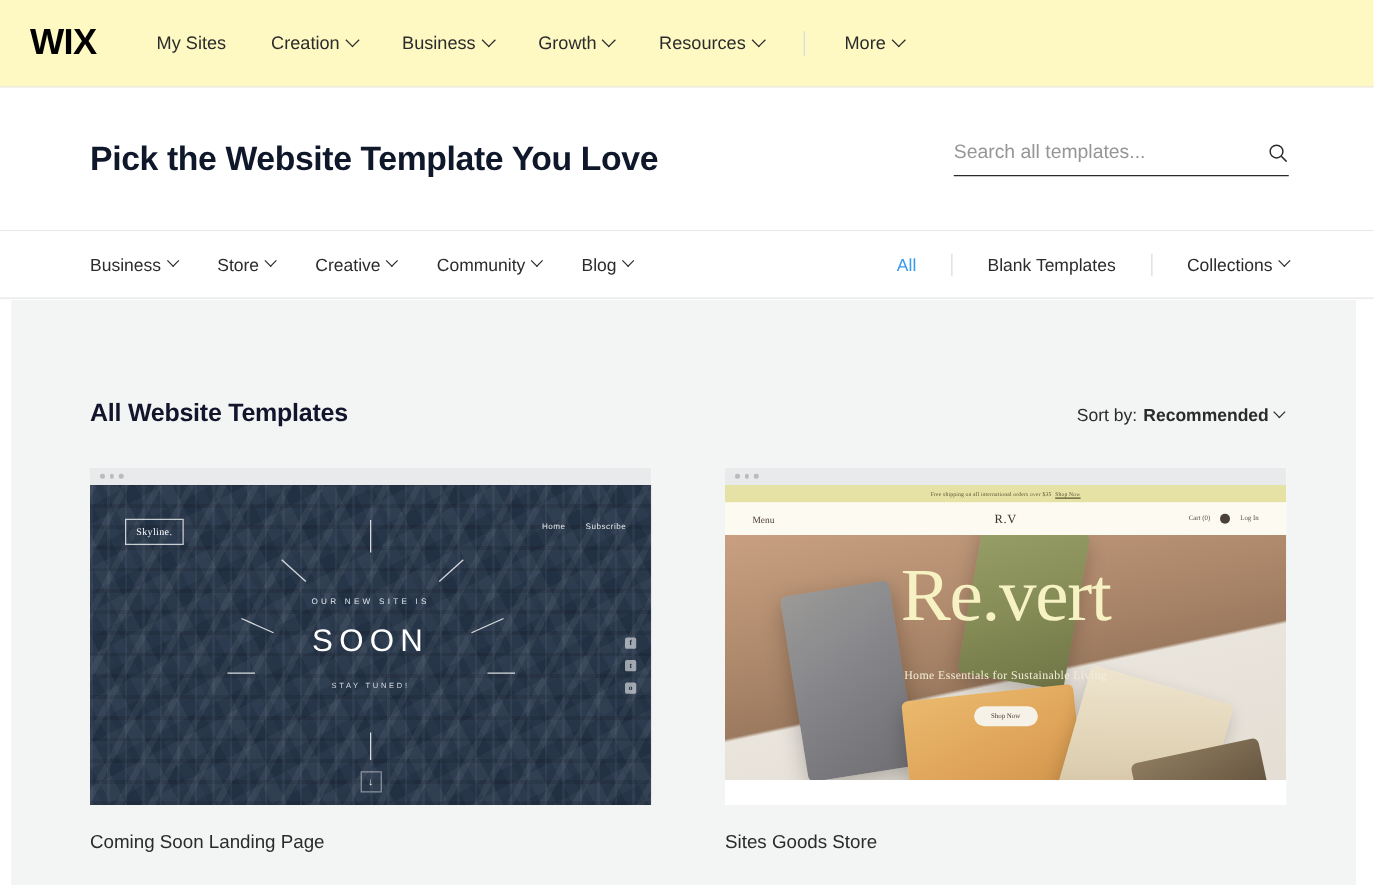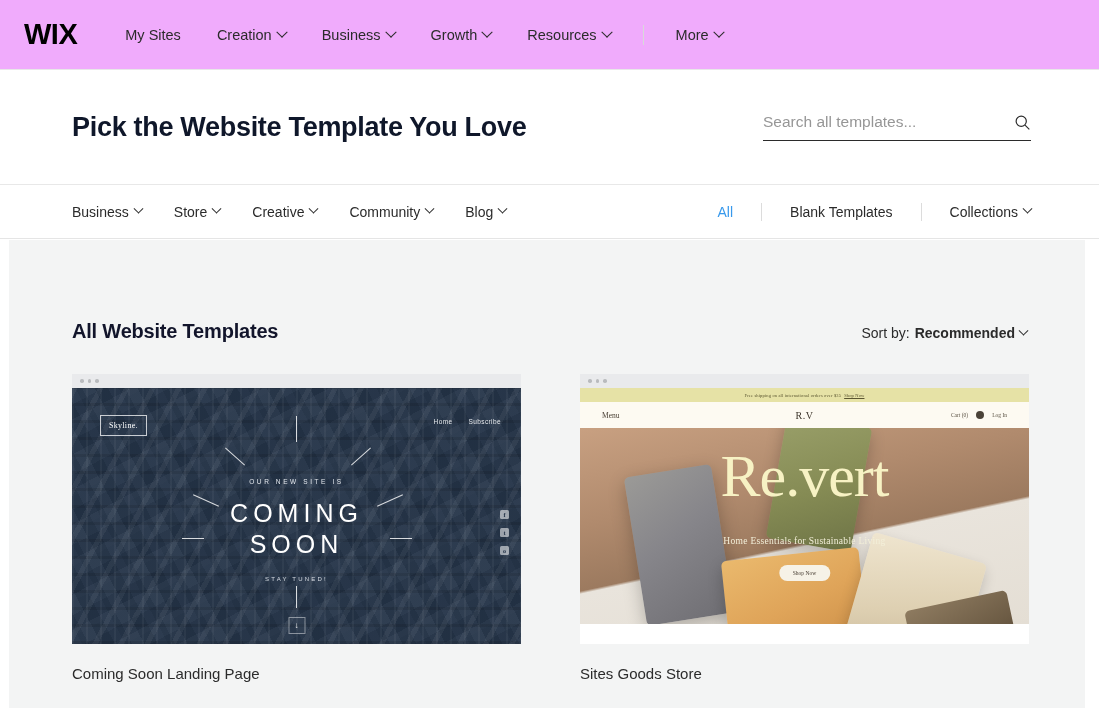--- a/index.html
+++ b/index.html
@@ -7,21 +7,21 @@
     width: 1099px; height: 708px;
     font-family: "Liberation Sans", sans-serif;
     background: #ffffff;
     overflow: hidden;
   }
   body { position: relative; }
 
   
   .topnav {
     height: 70px; width: 1099px;
-    background: #f0abfc;
+    background: #fef9c3;
     border-bottom: 1px solid #e8e8e8;
     display: flex; align-items: center;
     padding-left: 24px;
     position: relative;
   }
   .wix-logo {
     font-size: 29px; font-weight: 700; letter-spacing: -0.5px;
     color: #000; font-family: "Liberation Sans", sans-serif;
     margin-right: 48px; line-height: 1;
   }
@@ -387,21 +387,20 @@
             <i style="left:276px; top:68px; width:26px; transform:rotate(-42deg);"></i>
             <i style="left:120px; top:112px; width:28px; transform:rotate(24deg);"></i>
             <i style="left:304px; top:112px; width:28px; transform:rotate(-24deg);"></i>
             <i style="left:110px; top:150px; width:22px;"></i>
             <i style="left:318px; top:150px; width:22px;"></i>
             <i style="left:224px; top:198px; width:1px; height:22px;"></i>
           </div>
 
           <div class="c1-center">
             <div class="c1-kicker">OUR NEW SITE IS</div>
-            <div class="c1-head">COMING</div>
             <div class="c1-head">SOON</div>
             <div class="c1-sub">STAY TUNED!</div>
           </div>
 
           <div class="c1-social">
             <span>f</span>
             <span>t</span>
             <span>o</span>
           </div>
 

